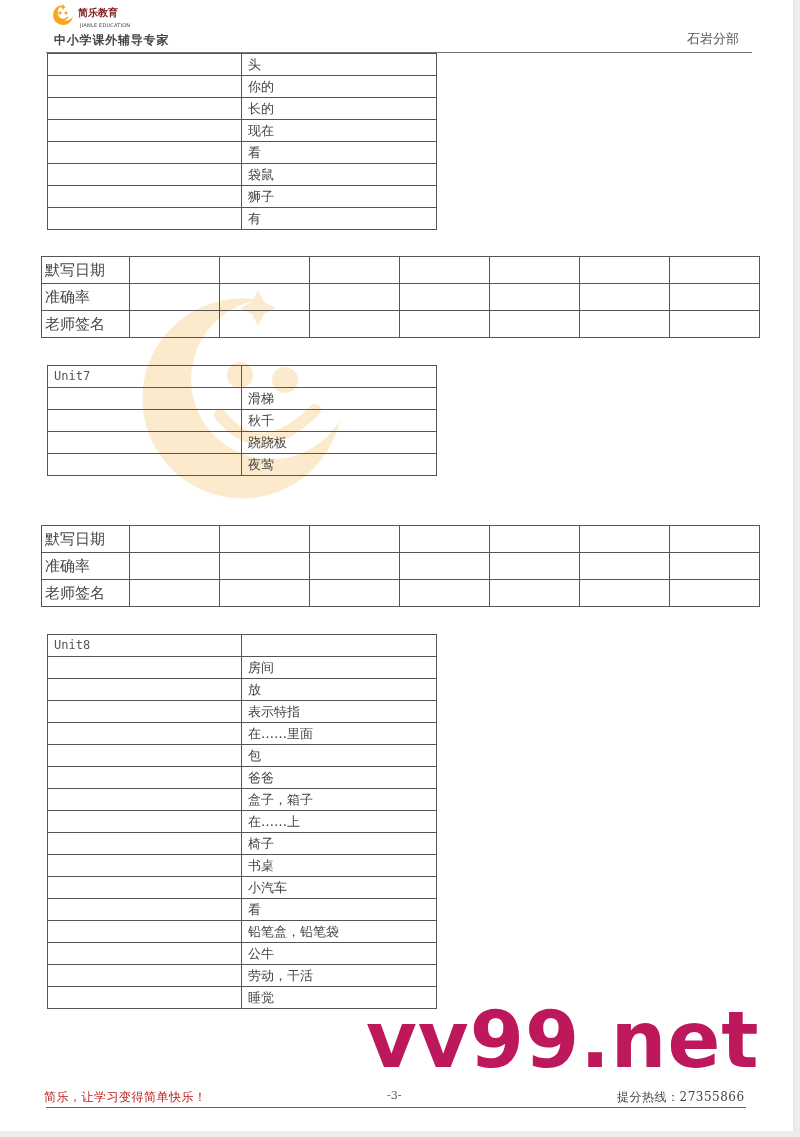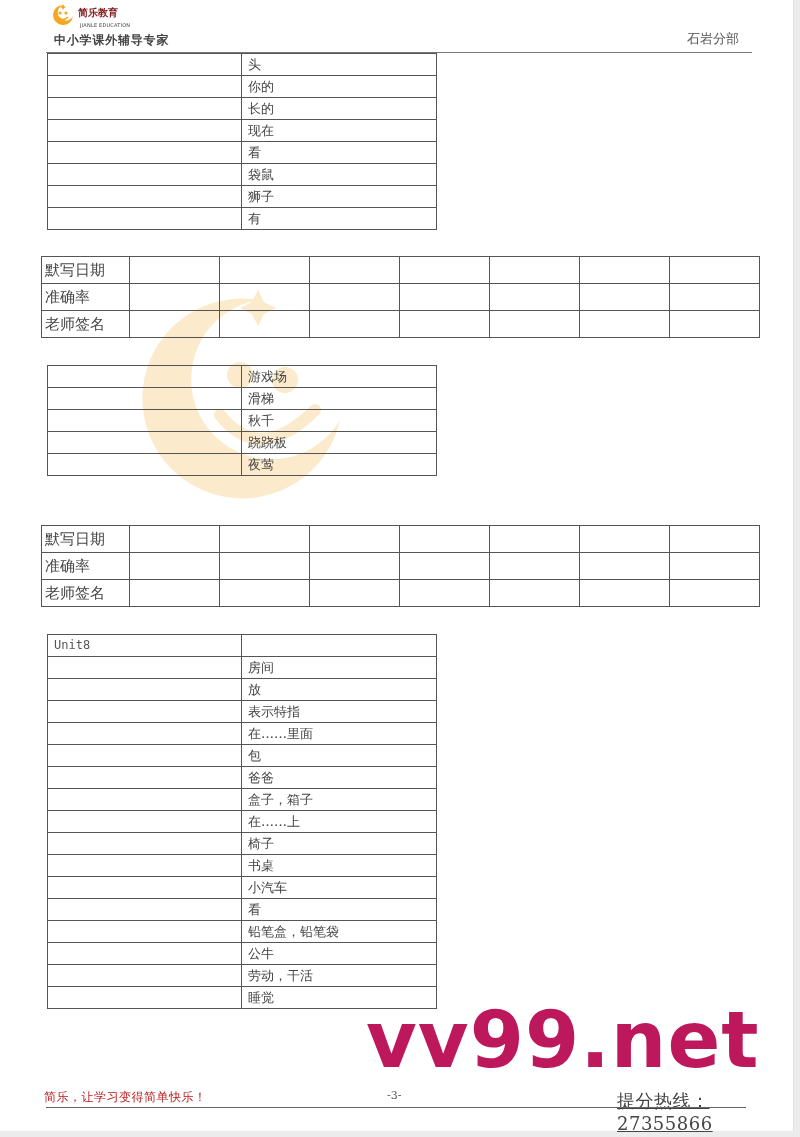--- a/index.html
+++ b/index.html
@@ -28,21 +28,21 @@
   table.dict td.cell { width:86px; }
 
   
   .wm-logo { position:absolute; left:140px; top:280px; width:210px; height:230px; opacity:0.28; }
   .wm-text { position:absolute; left:366px; top:995px; font-family:"DejaVu Sans","Liberation Sans",sans-serif;
              font-size:78px; font-weight:bold; color:#be185d; letter-spacing:1px; }
 
   
   .footer-left { position:absolute; left:44px; top:1089px; font-size:12px; color:#b91c1c; letter-spacing:0.5px; }
   .footer-center { position:absolute; left:387px; top:1089px; font-size:11px; color:#555; }
-  .footer-right { position:absolute; left:617px; top:1089px; font-size:18px; color:#444; letter-spacing:0.5px;text-decoration:underline; }
+  .footer-right { position:absolute; left:617px; top:1089px; font-size:12px; color:#444; letter-spacing:0.5px; }
   .footer-rule { position:absolute; left:46px; top:1107px; width:700px; height:0; border-top:1px solid #666; }
 </style>
 </head>
 <body>
 
 <div class="page-edge"></div>
 <div class="page-bottom"></div>
 
 <div class="logo">
   <svg class="logo-mark" viewBox="0 0 26 26">
@@ -135,22 +135,22 @@
         <td class="cell"></td>
         <td class="cell"></td>
         <td class="cell"></td>
     </tr>
   </tbody>
 </table>
 
 <table class="grid vocab" style="left:47px; top:365px;">
   <tbody>
     <tr>
-        <td class="c1"></td>
-        <td class="c2">游戏场</td>
+        <td class="c1 unit">Unit7</td>
+        <td class="c2"></td>
       </tr>
     <tr>
         <td class="c1"></td>
         <td class="c2">滑梯</td>
       </tr>
     <tr>
         <td class="c1"></td>
         <td class="c2">秋千</td>
       </tr>
     <tr>

